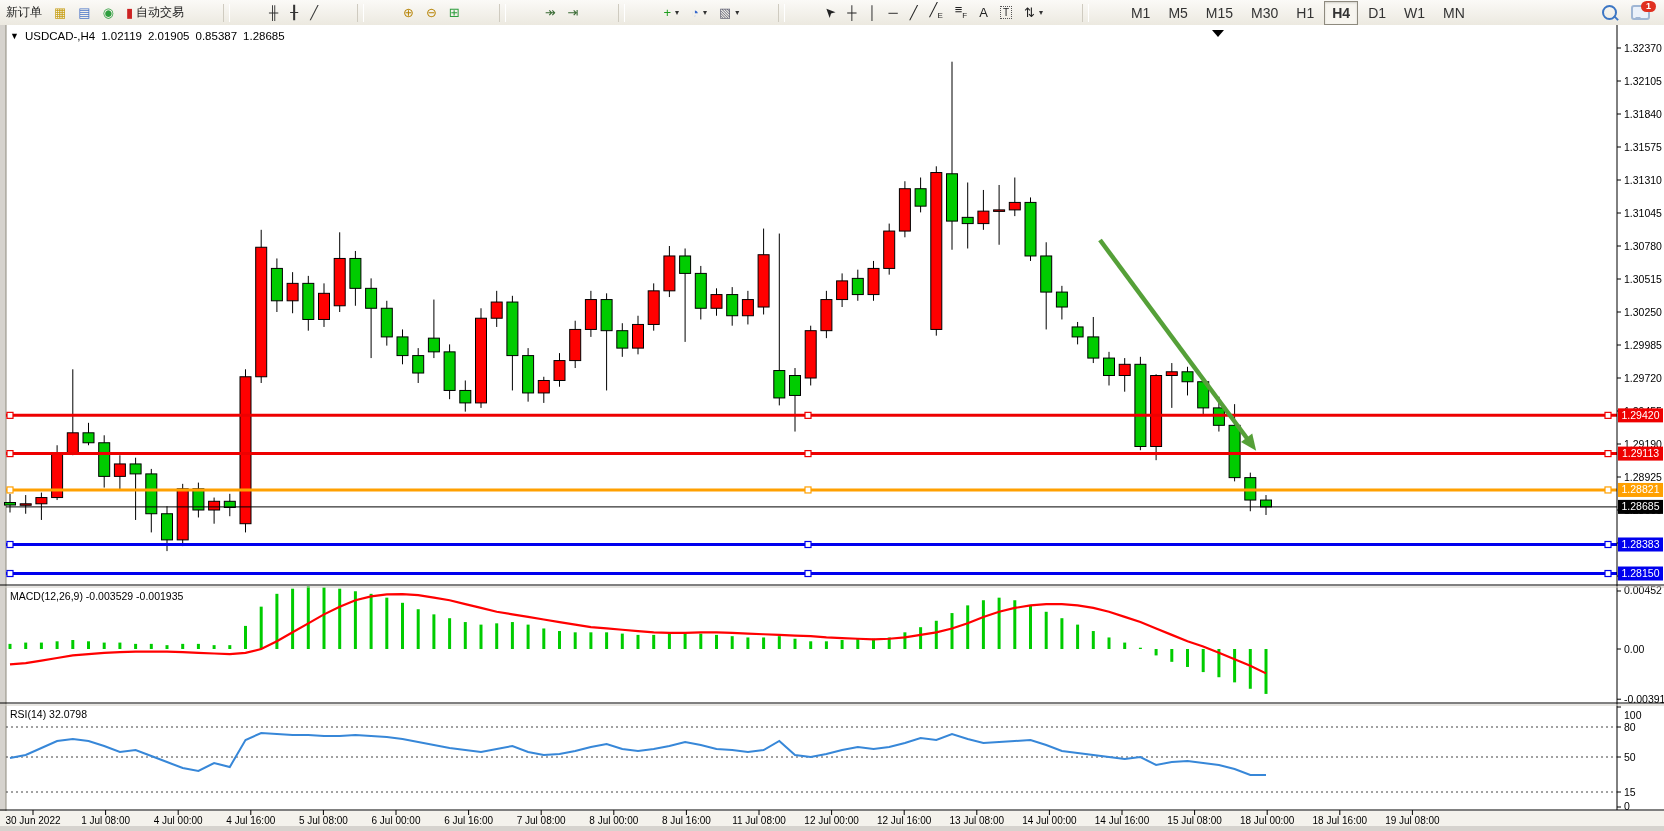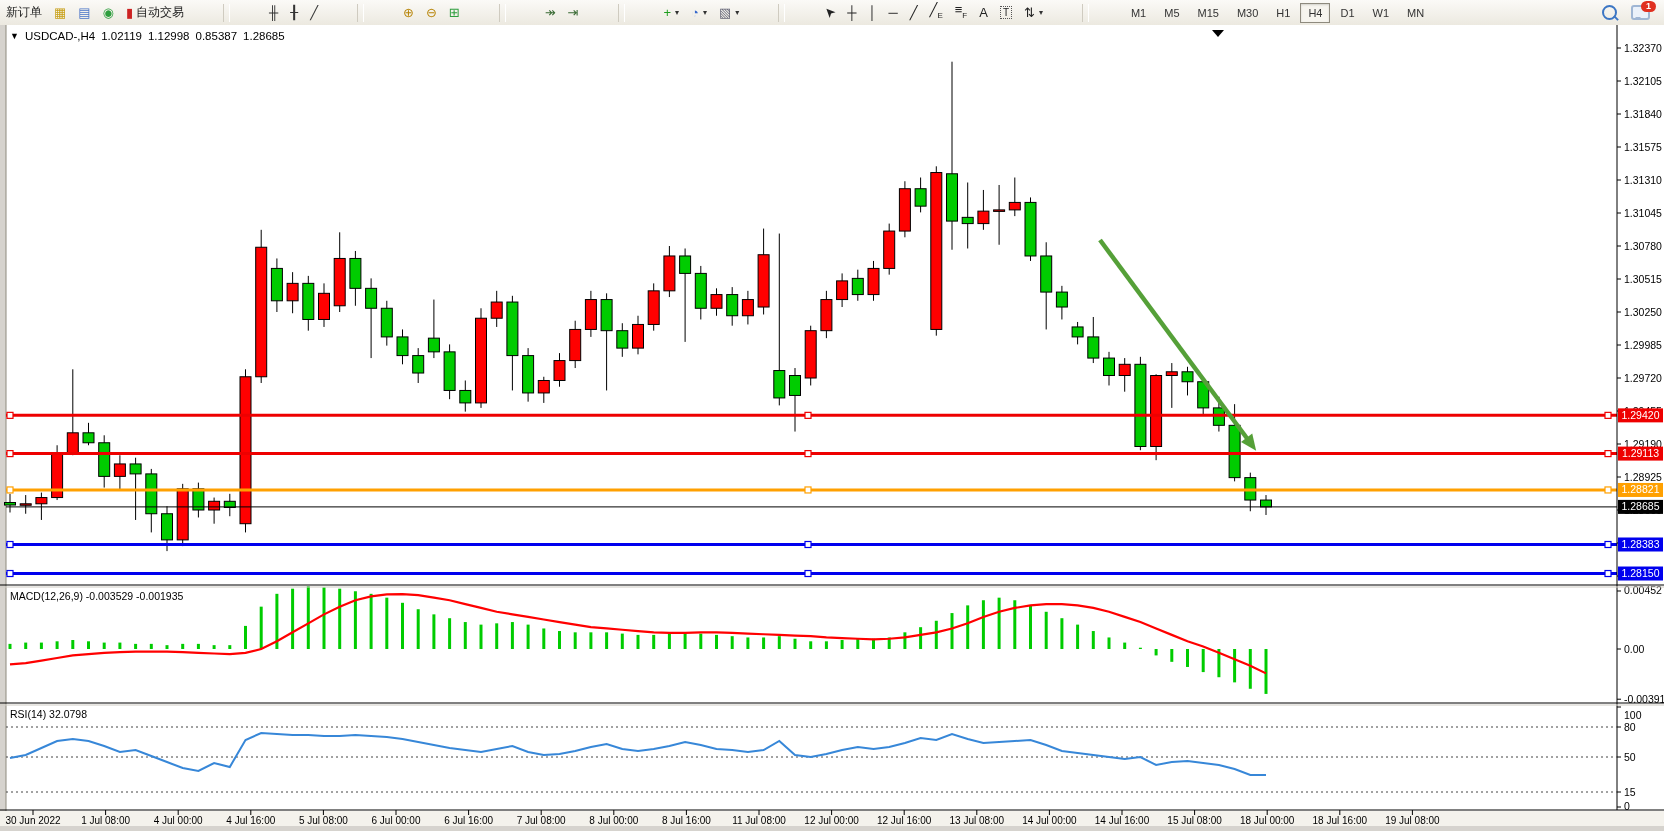--- a/index.html
+++ b/index.html
@@ -10,22 +10,22 @@
     display:flex;align-items:center;font-size:12px;color:#222;white-space:nowrap;gap:31px;}
   .tb-group{display:flex;align-items:center;height:100%;}
   .tb-sep{width:5px;height:18px;margin:0 2px;border-left:1px solid #cfcbc0;border-right:1px solid #fff;}
   .tb-item{display:flex;align-items:center;gap:3px;padding:2px 5px;border:1px solid transparent;border-radius:2px;cursor:default;}
   .tb-glyph{font-size:13px;line-height:13px;}
   .tb-label{font-size:12px;}
   .caret{font-size:8px;color:#333;margin-left:1px;}
   .rot-ul{display:inline-block;transform:rotate(-135deg);}
   .boxedT{border:1px dotted #555;padding:0 2px;font-size:10px;line-height:11px;}
   .tb-item sub{font-size:8px;}
-  .tf-btn{padding:3px 7px;margin:0 1px;font-size:11px;color:#333;border:1px solid transparent;}
-  .tf-btn.active{border:1px solid #8E8A7E;background:#F7F5EF;box-shadow:inset 0 1px 2px rgba(0,0,0,.15);}
+  .tf-btn{padding:3px 7px;margin:0 1px;font-size:14px;color:#333;border:1px solid transparent;}
+  .tf-btn.active{border:1px solid #8E8A7E;background:#F7F5EF;box-shadow:inset 0 1px 2px rgba(0,0,0,.15);font-weight:bold;}
   #tb-right{margin-left:auto;display:flex;align-items:center;gap:14px;padding-right:14px;}
   .search-glass{position:relative;width:11px;height:11px;border:2px solid #3C76C4;border-radius:50%;display:inline-block;}
   .search-glass::after{content:"";position:absolute;left:9px;top:10px;width:6px;height:2px;background:#3C76C4;transform:rotate(45deg);}
   .chat-bubble{position:relative;width:15px;height:11px;border:2px solid #9FB6D4;border-radius:3px;background:#EAF1FA;display:inline-block;}
   .chat-bubble::after{content:"";position:absolute;left:2px;top:10px;border:3px solid transparent;border-top-color:#9FB6D4;}
   .badge{position:absolute;top:-6px;right:-8px;background:#E03020;color:#fff;border-radius:8px;
     font-size:9px;line-height:11px;min-width:11px;text-align:center;padding:0 2px;font-weight:bold;}
   
   #chart-wrap{position:absolute;top:25px;left:0;width:1664px;height:806px;background:#fff;}
   #titlebar{position:absolute;top:5px;left:10px;font-size:11.5px;color:#000;z-index:5;display:flex;gap:6px;align-items:center;}
@@ -154,21 +154,21 @@
         <span class="badge">1</span>
       </span>
     </span>
   </div>
 
 <div id="chart-wrap">
   <div id="titlebar">
     <span class="dd">▼</span>
     <span>USDCAD-,H4</span>
     <span>1.02119</span>
-    <span>1.12998</span>
+    <span>2.01905</span>
     <span>0.85387</span>
     <span>1.28685</span>
   </div>
   <svg id="cv" width="1664" height="806">
       <rect x="0" y="0" width="1664" height="806" fill="#FFFFFF"></rect>
       <rect x="0" y="0" width="6" height="806" fill="#D6D3CE"></rect>
       <line x1="6" y1="0" x2="6" y2="806" stroke="#8E8A7E" stroke-width="1"></line>
       <g>
         <g>
           <line x1="10" y1="468.81740000000065" x2="10" y2="487.4969000000014" stroke="#000" stroke-width="1"></line>

